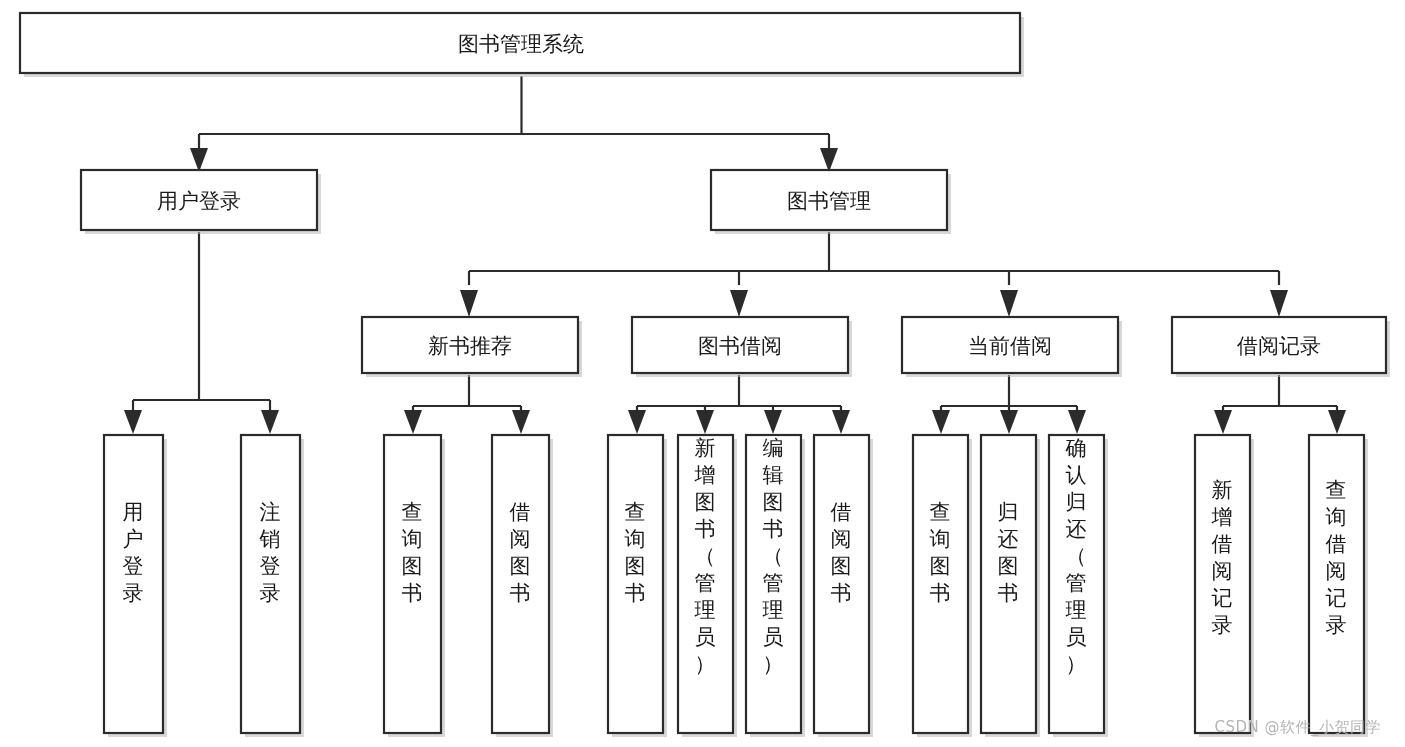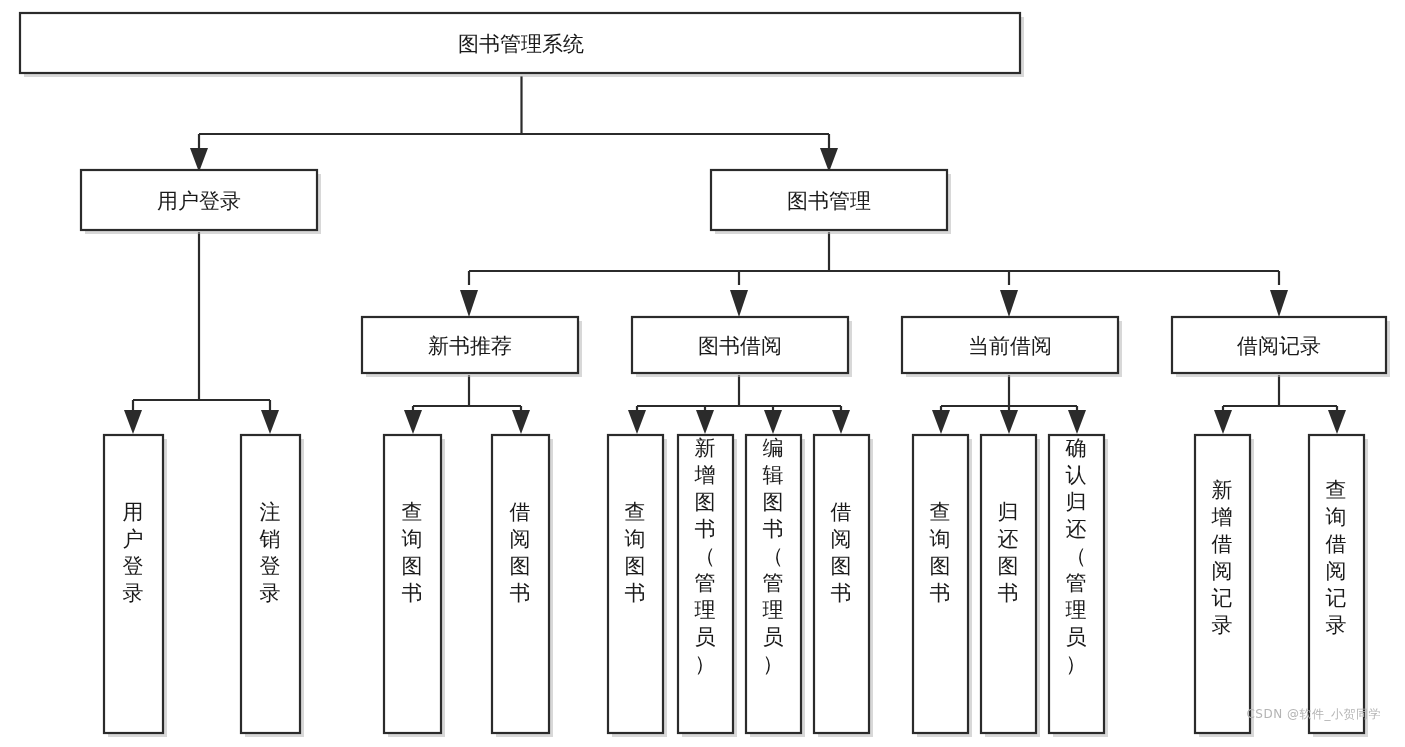--- a/index.html
+++ b/index.html
@@ -56,23 +56,23 @@
   }
   .node-label-vert {
     fill: #1a1a1a;
     font-family: "DejaVu Sans", "Liberation Sans", sans-serif;
     font-size: 21px;
     text-anchor: middle;
   }
   .watermark {
     position: absolute;
     right: 10px;
-    bottom: 24px;
-    font-family: "DejaVu Sans", "Liberation Sans", sans-serif;
-    font-size: 12px;
+    bottom: 10px;
+    font-family: "DejaVu Sans", "Liberation Sans", sans-serif;
+    font-size: 15px;
     color: #b4b4b4;
     white-space: nowrap;
     letter-spacing: 0.5px;
     pointer-events: none;
   }
 </style>
 </head>
 <body>
 
 <div id="diagram-root">

